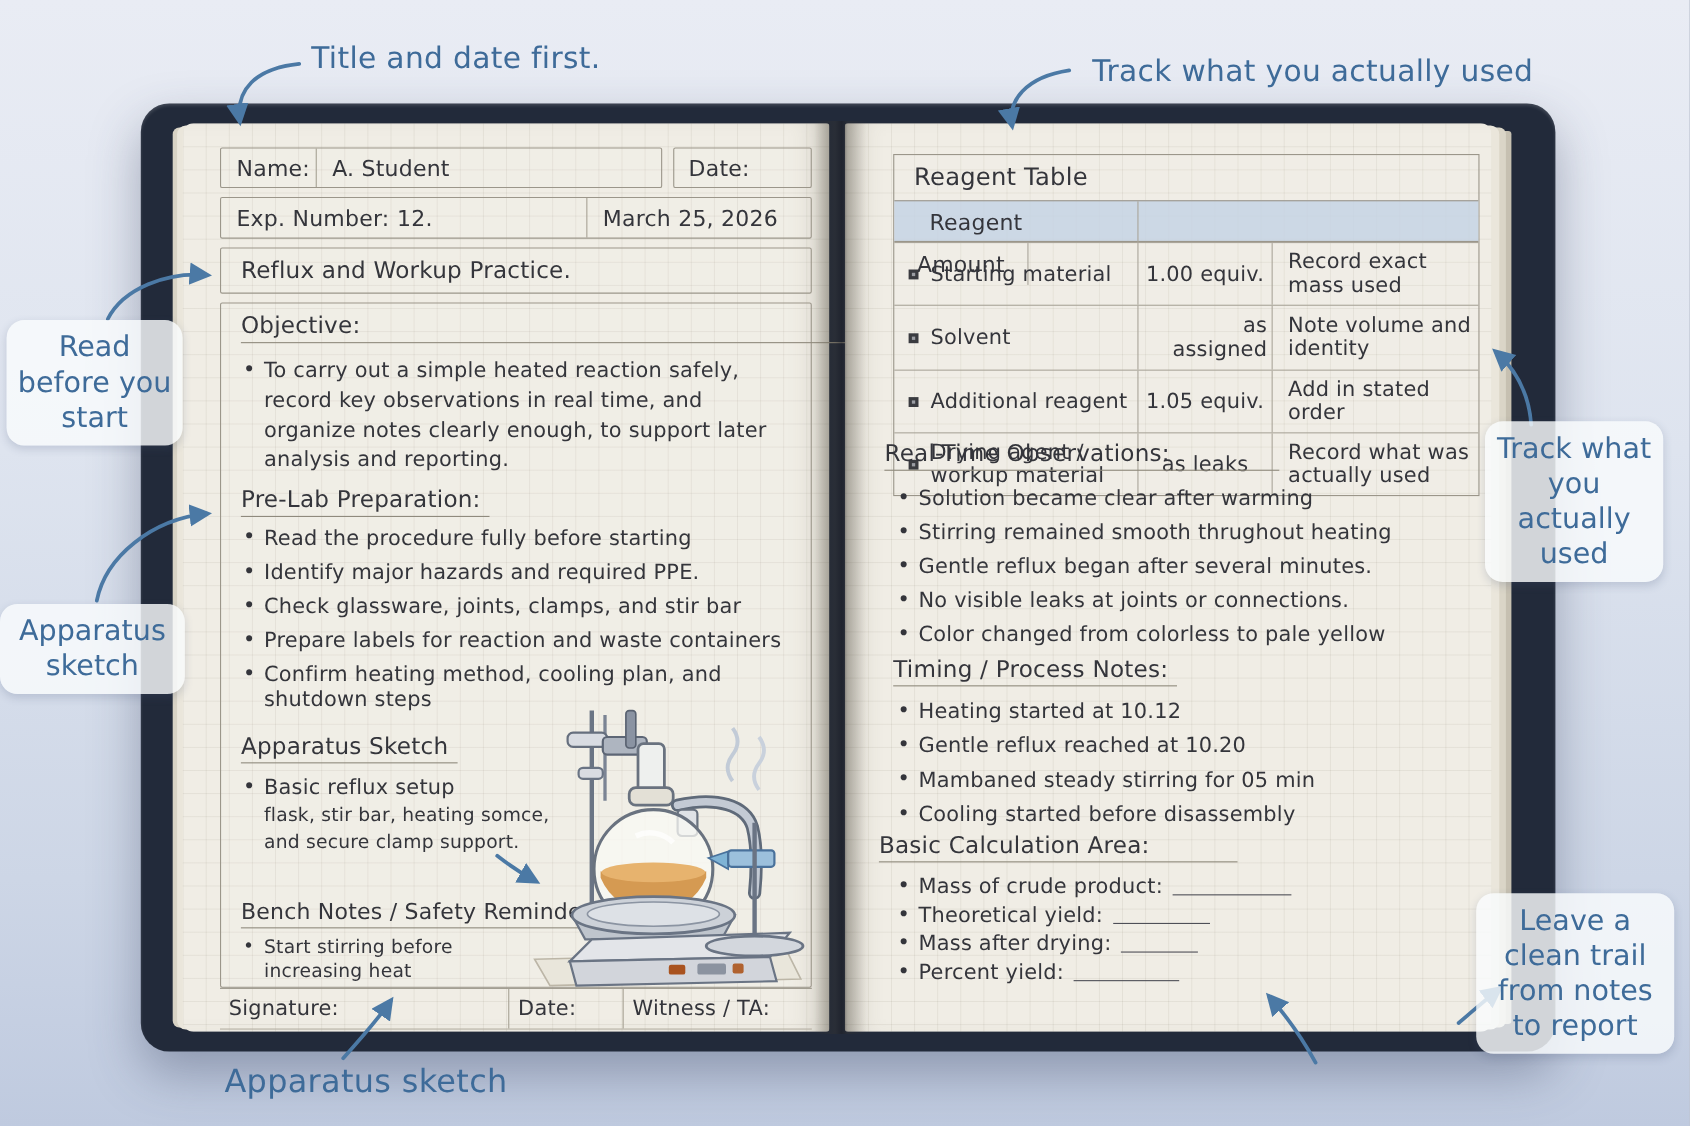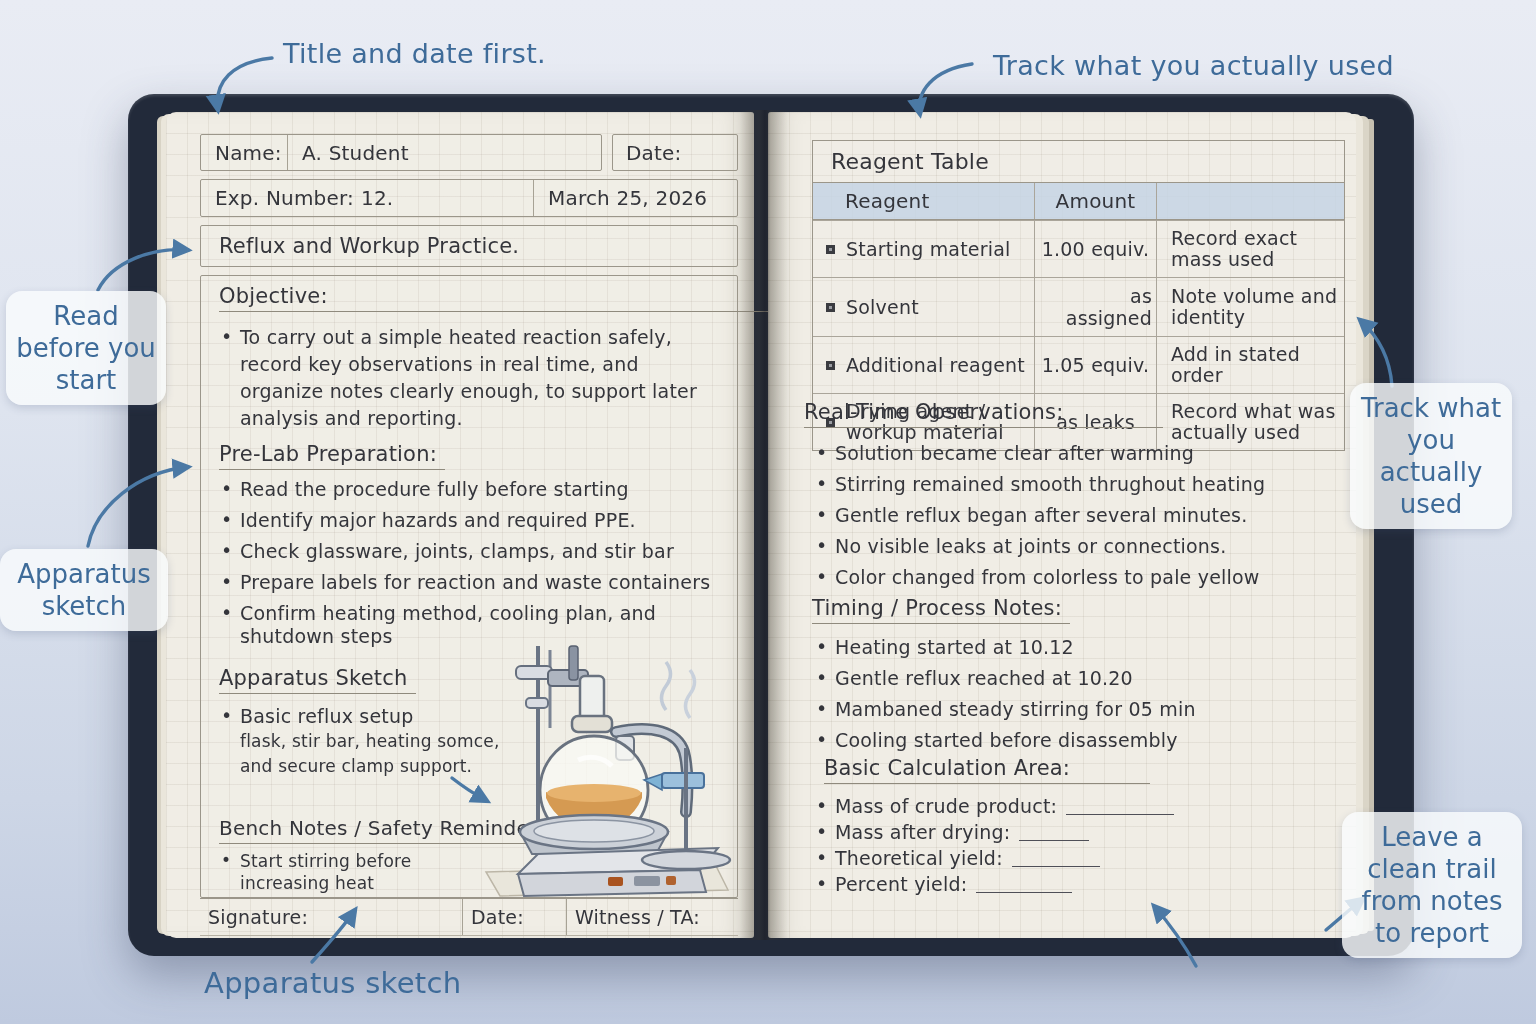--- a/index.html
+++ b/index.html
@@ -31,21 +31,21 @@
   
   .cellsplit{display:flex;align-items:center;height:100%;}
   .vdiv{border-left:1.4px solid #a7a295;align-self:stretch;}
   
   .footer{position:absolute;left:34px;top:786px;width:538px;height:38px;display:flex;align-items:center;
     border-top:1.6px solid #9b968a;border-bottom:1.6px solid #b5b0a3;font-size:19px;}
   .fcell{height:100%;display:flex;align-items:center;padding-left:8px;}
   
   .rtable{position:absolute;left:44px;top:28px;width:533px;border:1.6px solid #9b968a;background:rgba(255,255,255,.05);}
   .rtitle{height:41px;display:flex;align-items:center;padding-left:18px;font-size:22px;}
-  .rhead{display:flex;background:rgba(198,212,228,.85);border-top:1.4px solid #9b968a;border-bottom:1.4px solid #9b968a;height:38px;font-size:20px;}
+  .rhead{display:flex;background:rgba(198,212,228,.85);border-top:1.4px solid #9b968a;border-bottom:1.4px solid #9b968a;height:38px;font-size:20px;flex-direction:column;}
   .rrow{display:flex;border-top:1.2px solid #aaa59a;font-size:19px;}
   .rrow:first-of-type{border-top:none;}
   .tc{padding:7px 4px;display:flex;align-items:center;}
   .c1{width:222px;border-right:1.2px solid #aaa59a;}
   .c2{width:122px;border-right:1.2px solid #aaa59a;justify-content:center;text-align:right;}
   .c3{width:185px;padding-left:14px;line-height:21px;}
   .hc1{padding-left:32px;}
   .hc2,.hc3{justify-content:center;}
   .marker{flex:0 0 9px;width:9px;height:9px;background:#3a3b40;margin:0 11px 0 9px;position:relative;}
   .marker::after{content:"";position:absolute;left:3px;top:3px;width:3px;height:3px;background:#9b9da3;}
@@ -238,27 +238,27 @@
     <div style="position:absolute;left:44px;top:484px;">
       <span class="heading">Timing / Process Notes:</span>
     </div>
     <div class="bullets" style="left:40px;top:524px;width:500px;">
       <div class="bullet">Heating started at 10.12</div>
       <div class="bullet">Gentle reflux reached at 10.20</div>
       <div class="bullet">Mambaned steady stirring for 05 min</div>
       <div class="bullet">Cooling started before disassembly</div>
     </div>
 
-    <div style="position:absolute;left:56px;top:644px;">
+    <div style="position:absolute;left:31px;top:644px;">
       <span class="heading" style="padding-right:80px;">Basic Calculation Area:</span>
     </div>
     <div class="bullets" style="left:40px;top:684px;width:500px;line-height:20px;">
       <div class="bullet" style="margin-bottom:6px;"><span>Mass of crude product:</span><span class="blank w1"></span></div>
+      <div class="bullet" style="margin-bottom:6px;"><span>Theoretical yield:</span><span class="blank w3"></span></div>
       <div class="bullet" style="margin-bottom:6px;"><span>Mass after drying:</span><span class="blank w2"></span></div>
-      <div class="bullet" style="margin-bottom:6px;"><span>Theoretical yield:</span><span class="blank w3"></span></div>
       <div class="bullet" style="margin-bottom:6px;"><span>Percent yield:</span><span class="blank w4"></span></div>
     </div>
   </div>
 
   <div class="gutter"></div>
 
   <div class="co-text" style="left:283px;top:38px;">Title and date first.</div>
   <div class="co-text" style="left:993px;top:50px;">Track what you actually used</div>
   <div class="pill" style="left:6px;top:291px;width:160px;">Read before you start</div>
   <div class="pill" style="left:0px;top:549px;width:168px;">Apparatus sketch</div>

